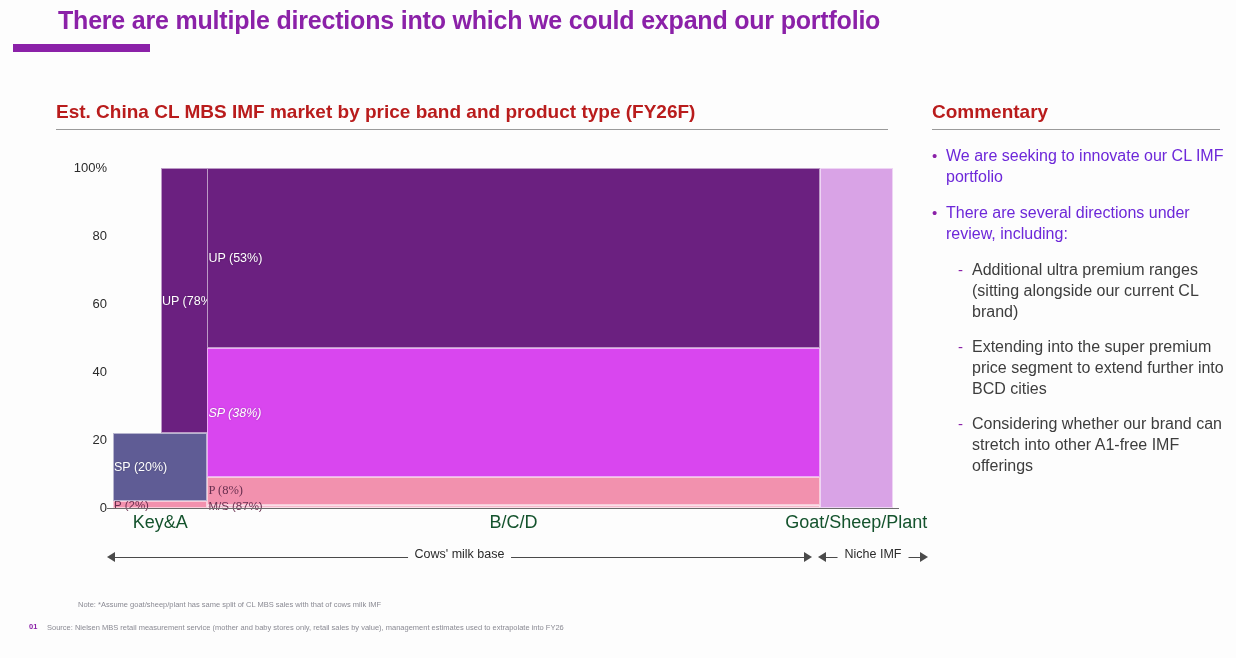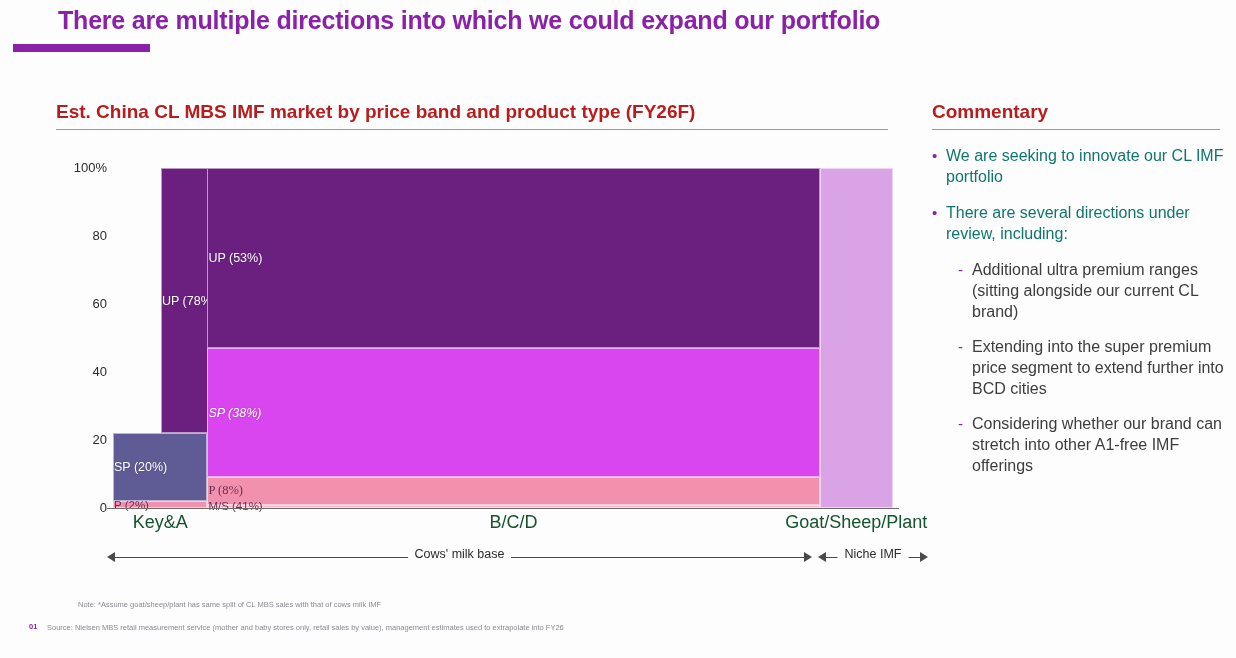--- a/index.html
+++ b/index.html
@@ -83,21 +83,21 @@
     white-space:nowrap;
   }
 
   
   #commentary{position:absolute;left:932px;top:145px;width:292px;}
   .bullet-row{display:flex;margin-bottom:15px;}
   .bullet-row .dot{
     width:14px;flex:0 0 14px;color:#8B21A8;font-size:15px;line-height:21px;
   }
   .bullet-row .txt{
-    flex:1;font-size:16px;line-height:21px;color:#0f766e;
+    flex:1;font-size:16px;line-height:21px;color:#6d28d9;
   }
   .sub-row{display:flex;margin-bottom:14px;padding-left:26px;}
   .sub-row .dash{
     width:14px;flex:0 0 14px;color:#8B21A8;font-size:15px;line-height:21px;
   }
   .sub-row .txt{
     flex:1;font-size:16px;line-height:21px;color:#3d3d3d;
   }
 
   
@@ -145,21 +145,21 @@
         <div class="seg" style="top: 0%; height: 53%; background: rgb(107, 32, 128);">
           <span class="seg-label">UP (53%)</span>
         </div>
         <div class="seg" style="top: 53%; height: 38%; background: #d946ef; font-style: italic;">
           <span class="seg-label">SP (38%)</span>
         </div>
         <div class="seg" style="top: 91%; height: 8%; background: rgb(242, 145, 174); font-family: Liberation Serif, serif;">
           <span class="seg-label dark">P (8%)</span>
         </div>
         <div class="seg" style="top: 99%; height: 1%; background: rgb(244, 185, 204);">
-          <span class="seg-label dark tiny">M/S (41%)</span>
+          <span class="seg-label dark tiny">M/S (87%)</span>
         </div>
       </div>
       <div class="col" style="left: 706.68px; width: 73.32px;">
         <div class="seg" style="top: 0%; height: 100%; background: rgb(217, 163, 230);"></div>
       </div>
     </div>
   <div id="plot-baseline"></div>
 <div class="col-label" style="left: 160.19px;">Key&amp;A</div>
     <div class="col-label" style="left: 513.53px;">B/C/D</div>
     <div class="col-label" style="left: 856.34px;">Goat/Sheep/Plant</div>

